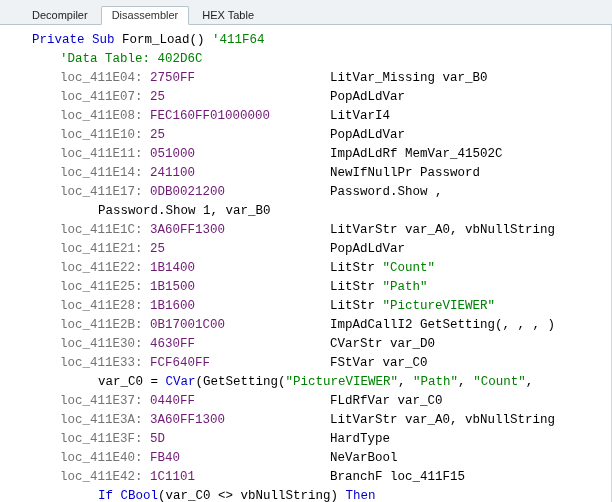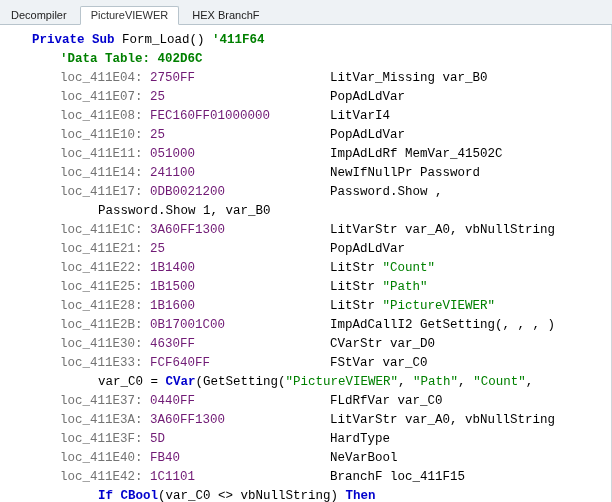--- a/index.html
+++ b/index.html
@@ -1,32 +1,32 @@
 <!DOCTYPE html>
 <html><head>
 <meta charset="utf-8">
 <style>
   html,body{margin:0;padding:0;font-family:Verdana,Arial,sans-serif;font-size:12px;color:#000;background:#fff;width:612px}
-  .tabs{display:flex;align-items:flex-end;background:#eef2f5;border-bottom:1px solid #b8c4cc;padding:2px 4px 0 0;height:22px}
+  .tabs{display:flex;align-items:flex-end;background:#eef2f5;border-bottom:1px solid #b8c4cc;padding:2px 4px 0 21px;height:22px}
   .tab{padding:2px 10px 3px 10px;font-size:11px;color:#222;cursor:pointer;border:1px solid transparent;border-bottom:none;margin-right:2px}
   .tab.active{background:#fff;border:1px solid #b8c4cc;border-bottom:1px solid #fff;border-top-left-radius:2px;border-top-right-radius:2px;font-weight:normal;position:relative;top:1px;color:#333}
   .code-area{padding:6px 2px 6px 18px;font-family:"Courier New",Consolas,monospace;font-size:12.5px;line-height:19px;white-space:pre;overflow-x:auto;border-right:1px solid #d0d5da;border-bottom:1px solid #d0d5da;height:470px}
-  .kw{color:#0000cd;font-weight:bold}
-  .cmt{color:#008000;font-weight:bold}
+  .kw{color:#0000cd;font-weight:normal}
+  .cmt{color:#008000;font-weight:normal}
   .str{color:#008000}
   .row{display:block}
   .i1{padding-left:14px}
   .i2{padding-left:42px}
   .i3{padding-left:80px}
   .c-addr{display:inline-block;color:#737373}
   .c-hex{display:inline-block;min-width:180px;color:#701a75}
   .c-mn{display:inline-block;color:#000}
 </style>
 </head>
 <body>
 
 <div class="tabs">
   <div class="tab">Decompiler</div>
-  <div class="tab active">PictureVIEWER</div>
-  <div class="tab">HEX BranchF</div>
+  <div class="tab active">Disassembler</div>
+  <div class="tab">HEX Table</div>
 </div>
 
 <div class="code-area" id="code"><span class="row i1"><span class="kw">Private Sub</span> Form_Load() <span class="cmt">'411F64</span></span><span class="row i2"><span class="cmt">'Data Table: 402D6C</span></span><span class="row i2"><span class="c-addr">loc_411E04:</span> <span class="c-hex">2750FF</span><span class="c-mn">LitVar_Missing var_B0</span></span><span class="row i2"><span class="c-addr">loc_411E07:</span> <span class="c-hex">25</span><span class="c-mn">PopAdLdVar</span></span><span class="row i2"><span class="c-addr">loc_411E08:</span> <span class="c-hex">FEC160FF01000000</span><span class="c-mn">LitVarI4</span></span><span class="row i2"><span class="c-addr">loc_411E10:</span> <span class="c-hex">25</span><span class="c-mn">PopAdLdVar</span></span><span class="row i2"><span class="c-addr">loc_411E11:</span> <span class="c-hex">051000</span><span class="c-mn">ImpAdLdRf MemVar_41502C</span></span><span class="row i2"><span class="c-addr">loc_411E14:</span> <span class="c-hex">241100</span><span class="c-mn">NewIfNullPr Password</span></span><span class="row i2"><span class="c-addr">loc_411E17:</span> <span class="c-hex">0DB0021200</span><span class="c-mn">Password.Show ,</span></span><span class="row i3">Password.Show 1, var_B0</span><span class="row i2"><span class="c-addr">loc_411E1C:</span> <span class="c-hex">3A60FF1300</span><span class="c-mn">LitVarStr var_A0, vbNullString</span></span><span class="row i2"><span class="c-addr">loc_411E21:</span> <span class="c-hex">25</span><span class="c-mn">PopAdLdVar</span></span><span class="row i2"><span class="c-addr">loc_411E22:</span> <span class="c-hex">1B1400</span><span class="c-mn">LitStr <span class="str">"Count"</span></span></span><span class="row i2"><span class="c-addr">loc_411E25:</span> <span class="c-hex">1B1500</span><span class="c-mn">LitStr <span class="str">"Path"</span></span></span><span class="row i2"><span class="c-addr">loc_411E28:</span> <span class="c-hex">1B1600</span><span class="c-mn">LitStr <span class="str">"PictureVIEWER"</span></span></span><span class="row i2"><span class="c-addr">loc_411E2B:</span> <span class="c-hex">0B17001C00</span><span class="c-mn">ImpAdCallI2 GetSetting(, , , )</span></span><span class="row i2"><span class="c-addr">loc_411E30:</span> <span class="c-hex">4630FF</span><span class="c-mn">CVarStr var_D0</span></span><span class="row i2"><span class="c-addr">loc_411E33:</span> <span class="c-hex">FCF640FF</span><span class="c-mn">FStVar var_C0</span></span><span class="row i3">var_C0 = <span class="kw">CVar</span>(GetSetting(<span class="str">"PictureVIEWER"</span>, <span class="str">"Path"</span>, <span class="str">"Count"</span>,</span><span class="row i2"><span class="c-addr">loc_411E37:</span> <span class="c-hex">0440FF</span><span class="c-mn">FLdRfVar var_C0</span></span><span class="row i2"><span class="c-addr">loc_411E3A:</span> <span class="c-hex">3A60FF1300</span><span class="c-mn">LitVarStr var_A0, vbNullString</span></span><span class="row i2"><span class="c-addr">loc_411E3F:</span> <span class="c-hex">5D</span><span class="c-mn">HardType</span></span><span class="row i2"><span class="c-addr">loc_411E40:</span> <span class="c-hex">FB40</span><span class="c-mn">NeVarBool</span></span><span class="row i2"><span class="c-addr">loc_411E42:</span> <span class="c-hex">1C1101</span><span class="c-mn">BranchF loc_411F15</span></span><span class="row i3"><span class="kw">If </span><span class="kw">CBool</span>(var_C0 &lt;&gt; vbNullString) <span class="kw">Then</span></span></div>
 
 </body></html>

